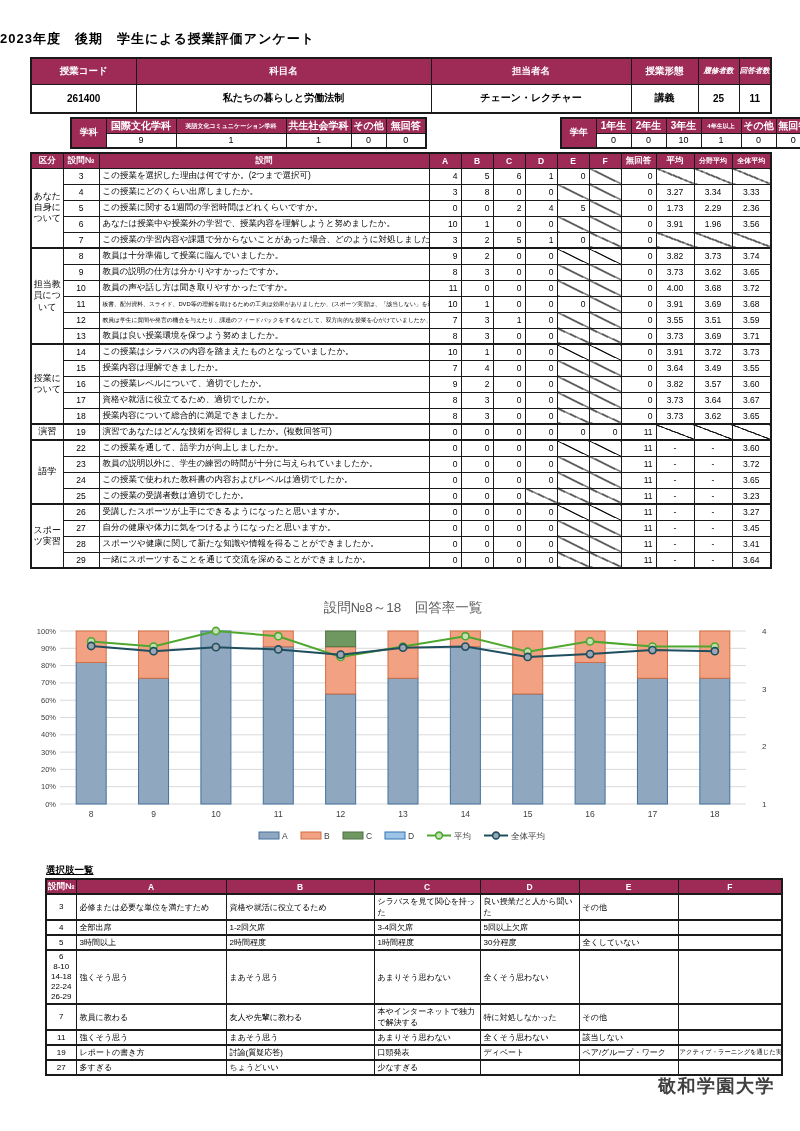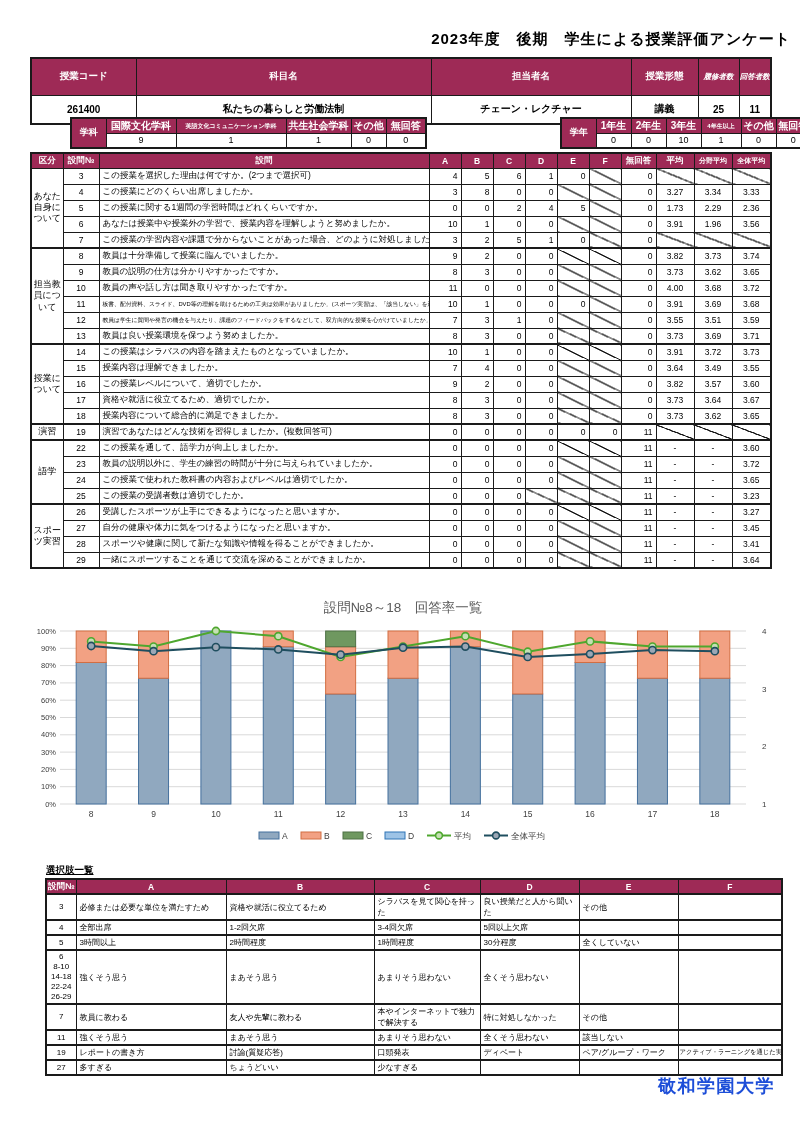--- a/index.html
+++ b/index.html
@@ -1,29 +1,29 @@
 <!DOCTYPE html>
 <html><head>
 <meta charset="utf-8">
 <style>
   * { margin:0; padding:0; box-sizing:border-box; }
   html,body { background:#fff; }
   body { font-family:"Liberation Sans","DejaVu Sans",sans-serif; color:#000; }
   .page { position:relative; width:800px; height:1131px; background:#fff; overflow:hidden; }
 
-  .page-title { position:absolute; top:30px; left:0; width:791px; text-align:right;
-                font-size:15px; font-weight:bold; letter-spacing:1px; }
+  .page-title { position:absolute; top:30px; left:0; width:791px; text-align:left;
+                font-size:13px; font-weight:bold; letter-spacing:1px; }
 
   table { border-collapse:collapse; table-layout:fixed; }
   td,th { border:1px solid #1a1a1a; overflow:hidden; }
   .hdr { background:#9E2A56; color:#fff; font-weight:bold; text-align:center; }
 
   
   .info-tbl { position:absolute; left:30px; top:57px; width:740px; border:2px solid #1a1a1a; }
-  .info-tbl th { height:37px; font-size:9.5px; }
+  .info-tbl th { height:26px; font-size:9.5px; }
   .info-tbl th.sm { font-size:7.5px;font-style:italic; }
   .info-tbl td { height:29px; font-size:10px; font-weight:bold; text-align:center; }
 
   
   .mini-tbl { position:absolute; top:117px; border:2px solid #1a1a1a;margin-left:40px; }
   .mini-tbl th { height:14px; font-size:10px; }
   .mini-tbl th.tiny { font-size:6px; }
   .mini-tbl td { height:14px; font-size:9px; text-align:center; }
   .mini-tbl .rowlabel { font-size:9px; }
 
@@ -48,21 +48,21 @@
   
   .choices-label { position:absolute; left:46px; top:864px; font-size:9.5px; font-weight:bold;
                    text-decoration:underline; }
   .choices-tbl { position:absolute; left:45px; top:878px; width:736px; border:2px solid #1a1a1a; }
   .choices-tbl th { height:15px; font-size:8.5px; border-bottom:2px solid #1a1a1a; }
   .choices-tbl td { font-size:8px; padding:1px 3px; border-top:2px solid #1a1a1a; vertical-align:middle; }
   .choices-tbl td.cno { text-align:center; white-space:pre-line; line-height:1.25; padding:1px 0; }
   .choices-tbl td.tiny { font-size:6.3px; white-space:nowrap; padding:1px 1px; }
 
   .logo { position:absolute; right:25px; top:1074px; font-size:18px; font-weight:bold;
-          letter-spacing:1.5px; color:#1d4ed8; }
+          letter-spacing:1.5px; color:#404040; }
 </style>
 </head>
 <body>
 
 <div class="page">
 
   <div class="page-title">2023年度　後期　学生による授業評価アンケート</div>
 
   <table class="info-tbl">
     <colgroup>

